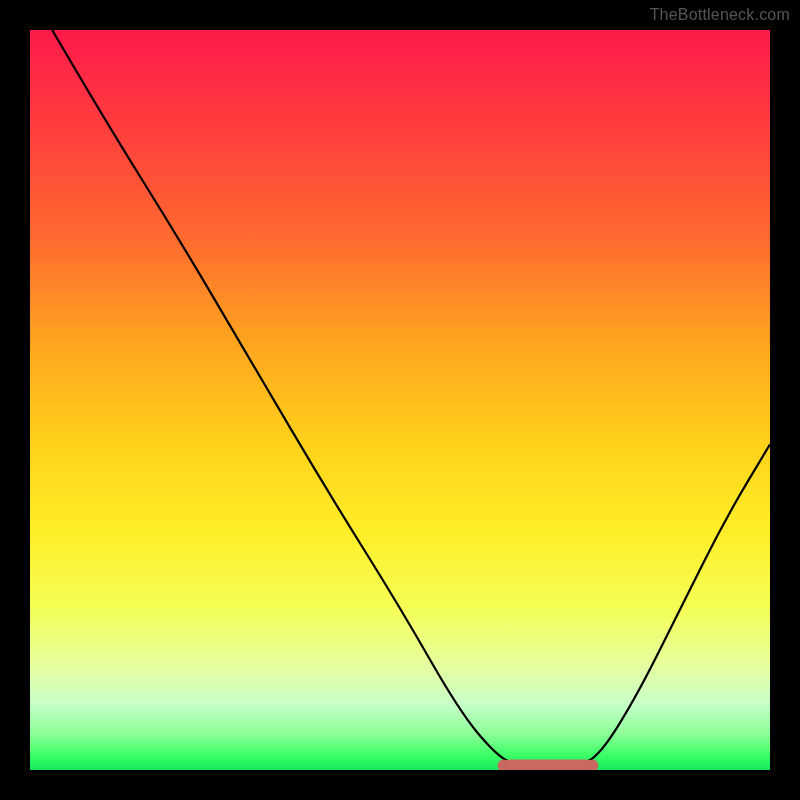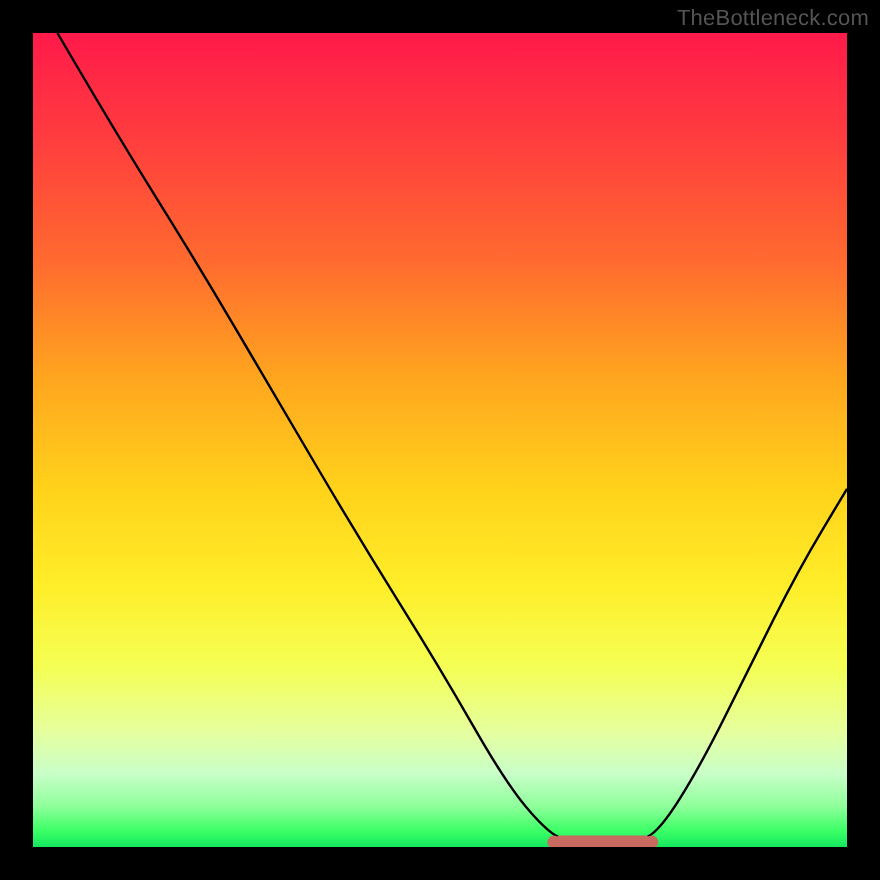--- a/index.html
+++ b/index.html
@@ -15,21 +15,21 @@
     position: relative;
     width: 800px;
     height: 800px;
     background: #000;
   }
   .watermark {
     position: absolute;
     top: 6px;
     right: 10px;
     color: #555;
-    font-size: 20px;
+    font-size: 16px;
     font-weight: 500;
     letter-spacing: 0.2px;
     z-index: 10;
   }
   .plot-area {
     position: absolute;
     left: 30px;
     top: 30px;
     width: 740px;
     height: 740px;

